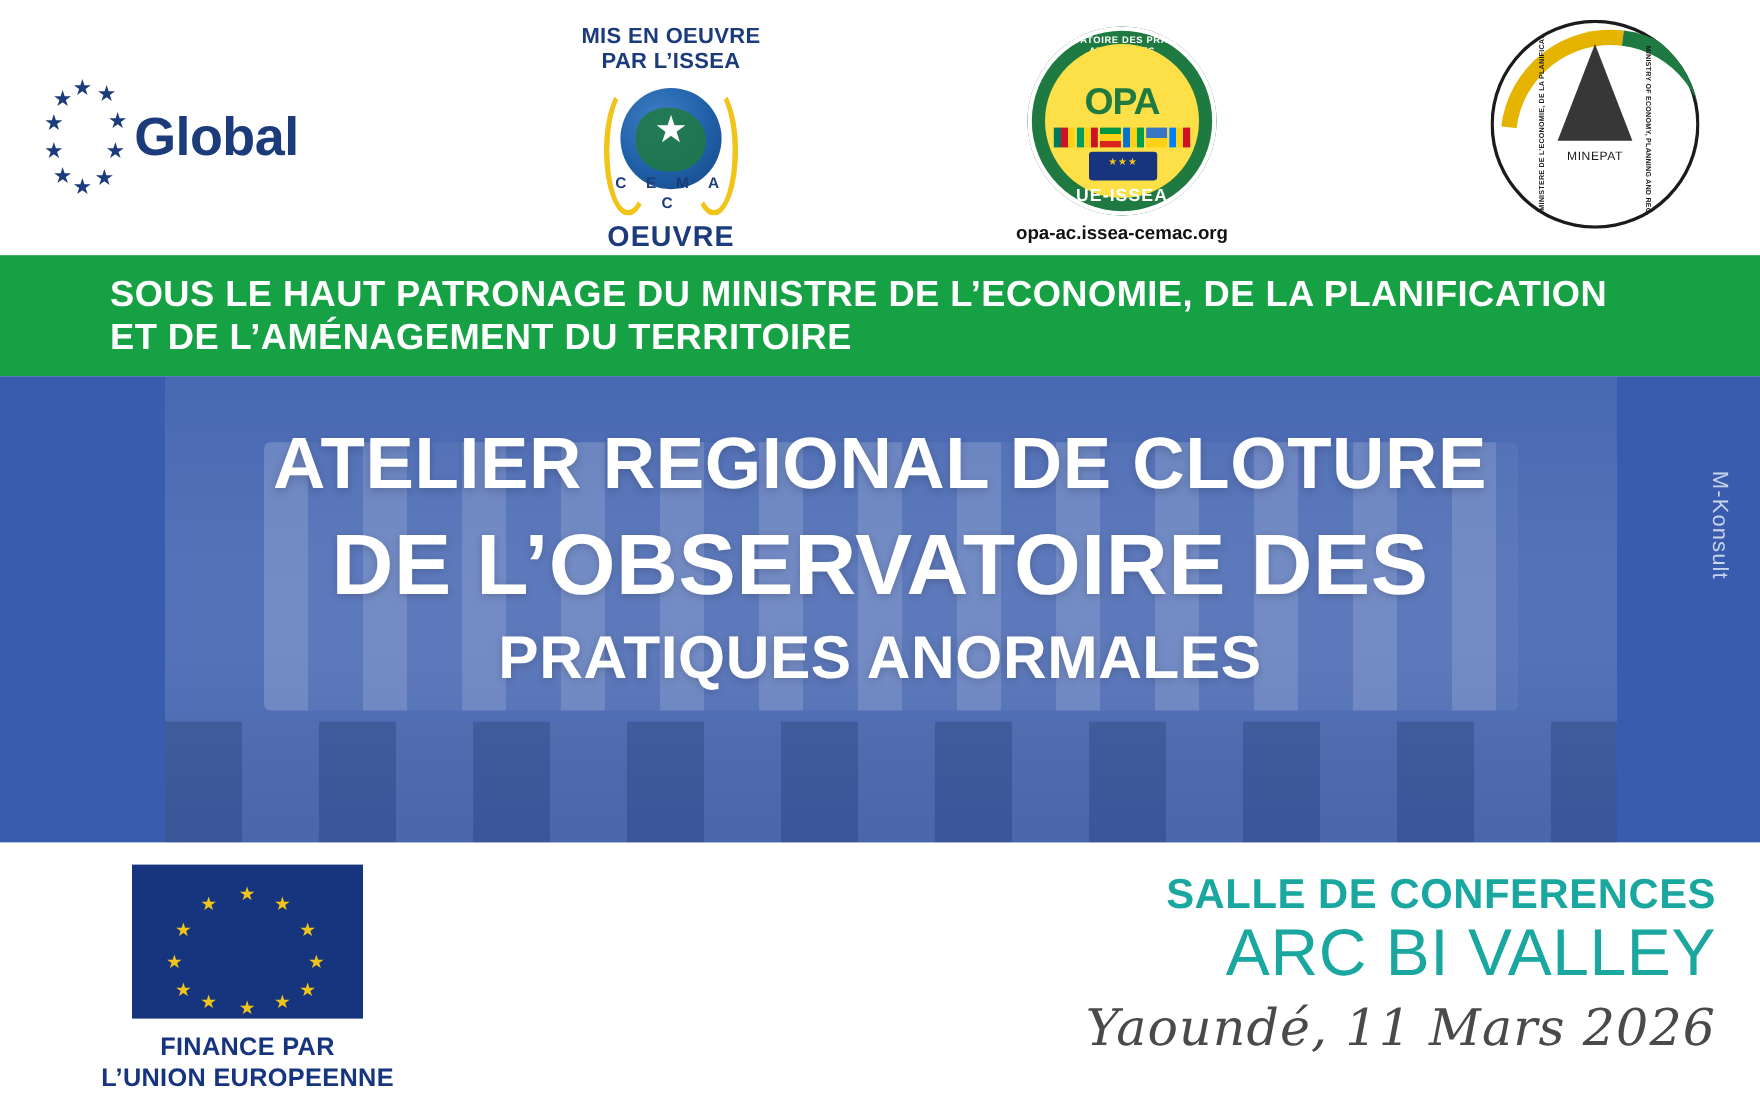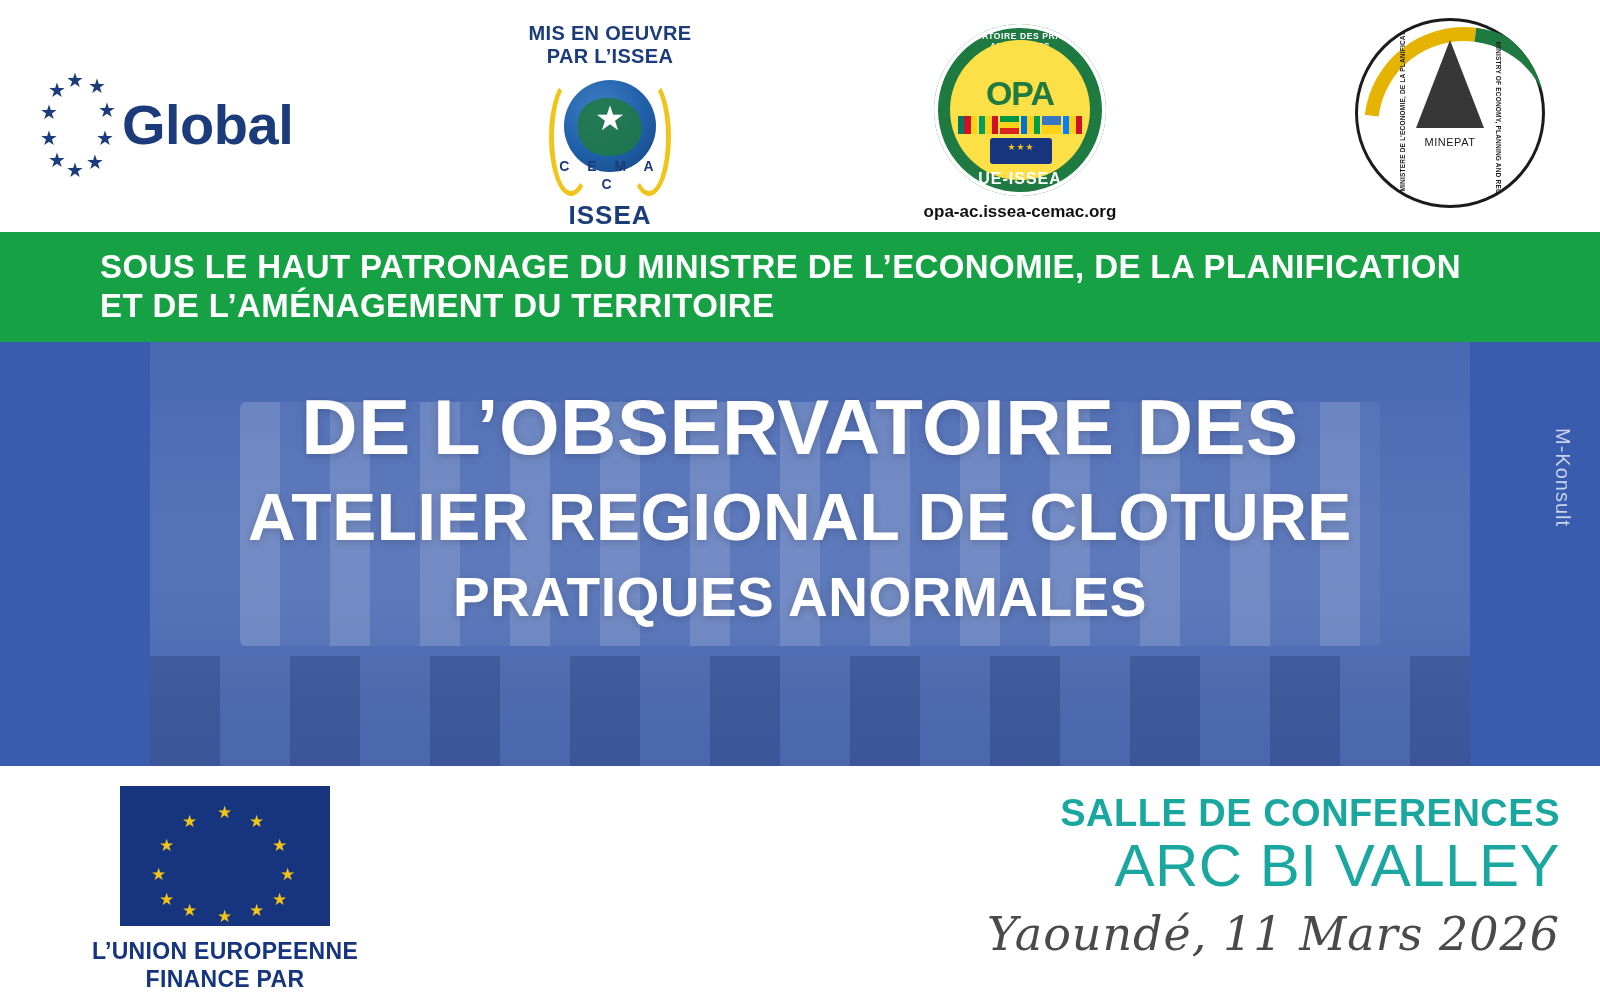--- a/index.html
+++ b/index.html
@@ -44,21 +44,21 @@
     flex: 0 0 78px;
   }
   .gg-stars span {
     position: absolute;
     color: #1b3b7a;
     font-size: 20px;
     line-height: 20px;
   }
   .gg-text {
     color: #1b3b7a;
-    font-size: 56px;
+    font-size: 49px;
     font-weight: bold;
     line-height: 1.08;
     letter-spacing: -0.5px;
     margin-left: 4px;
   }
 
   
   .issea-block {
     position: absolute;
     left: 500px; top: 22px;
@@ -461,21 +461,21 @@
       <div class="issea-top-text">MIS EN OEUVRE</div>
       <div class="issea-top-text">PAR L’ISSEA</div>
       <div class="issea-emblem">
         <div class="laurel left"></div>
         <div class="laurel right"></div>
         <div class="issea-globe"></div>
         <div class="issea-star">★</div>
         <div class="cemac-letters">C E M A</div>
         <div class="cemac-letters2">C</div>
       </div>
-      <div class="issea-name">ISSEA</div>
+      <div class="issea-name">OEUVRE</div>
     </div>
 
     <div class="opa-block">
       <div class="opa-seal">
         <div class="opa-arc-text">OBSERVATOIRE DES PRATIQUES ANORMALES</div>
         <div class="opa-inner">
           <div class="opa-big">OPA</div>
           <div class="opa-flags">
             <i style="background:linear-gradient(90deg,#007a5e 33%,#ce1126 33% 66%,#fcd116 66%)"></i>
             <i style="background:linear-gradient(90deg,#009e60 33%,#fcd116 33% 66%,#ce1126 66%)"></i>
@@ -503,22 +503,22 @@
     </div>
   </div>
 
   <div class="green-band">
     <p>SOUS LE HAUT PATRONAGE DU MINISTRE DE L’ECONOMIE, DE LA PLANIFICATION ET DE L’AMÉNAGEMENT DU TERRITOIRE</p>
   </div>
 
   <div class="blue-band">
     <div class="photo-bg"></div>
     <div class="title-wrap">
+      <div class="title-line l1">ATELIER REGIONAL DE CLOTURE</div>
       <div class="title-line l2">DE L’OBSERVATOIRE DES</div>
-      <div class="title-line l1">ATELIER REGIONAL DE CLOTURE</div>
       <div class="title-line l3">PRATIQUES ANORMALES</div>
     </div>
     <div class="credit">M-Konsult</div>
   </div>
 
   <div class="bottom">
     <div class="eu-block">
       <div class="eu-flag">
         <span style="left:97px; top:18px;">★</span>
         <span style="left:129px; top:27px;">★</span>
@@ -527,22 +527,22 @@
         <span style="left:39px; top:51px;">★</span>
         <span style="left:160px; top:80px;">★</span>
         <span style="left:31px; top:80px;">★</span>
         <span style="left:152px; top:105px;">★</span>
         <span style="left:39px; top:105px;">★</span>
         <span style="left:129px; top:116px;">★</span>
         <span style="left:62px; top:116px;">★</span>
         <span style="left:97px; top:122px;">★</span>
       </div>
       <div class="eu-caption">
+        <div>FINANCE PAR</div>
         <div>L’UNION EUROPEENNE</div>
-        <div>FINANCE PAR</div>
       </div>
     </div>
 
     <div class="venue">
       <div class="venue-l1">SALLE DE CONFERENCES</div>
       <div class="venue-l2">ARC BI VALLEY</div>
       <div class="venue-date">Yaoundé, 11 Mars 2026</div>
     </div>
   </div>
 

